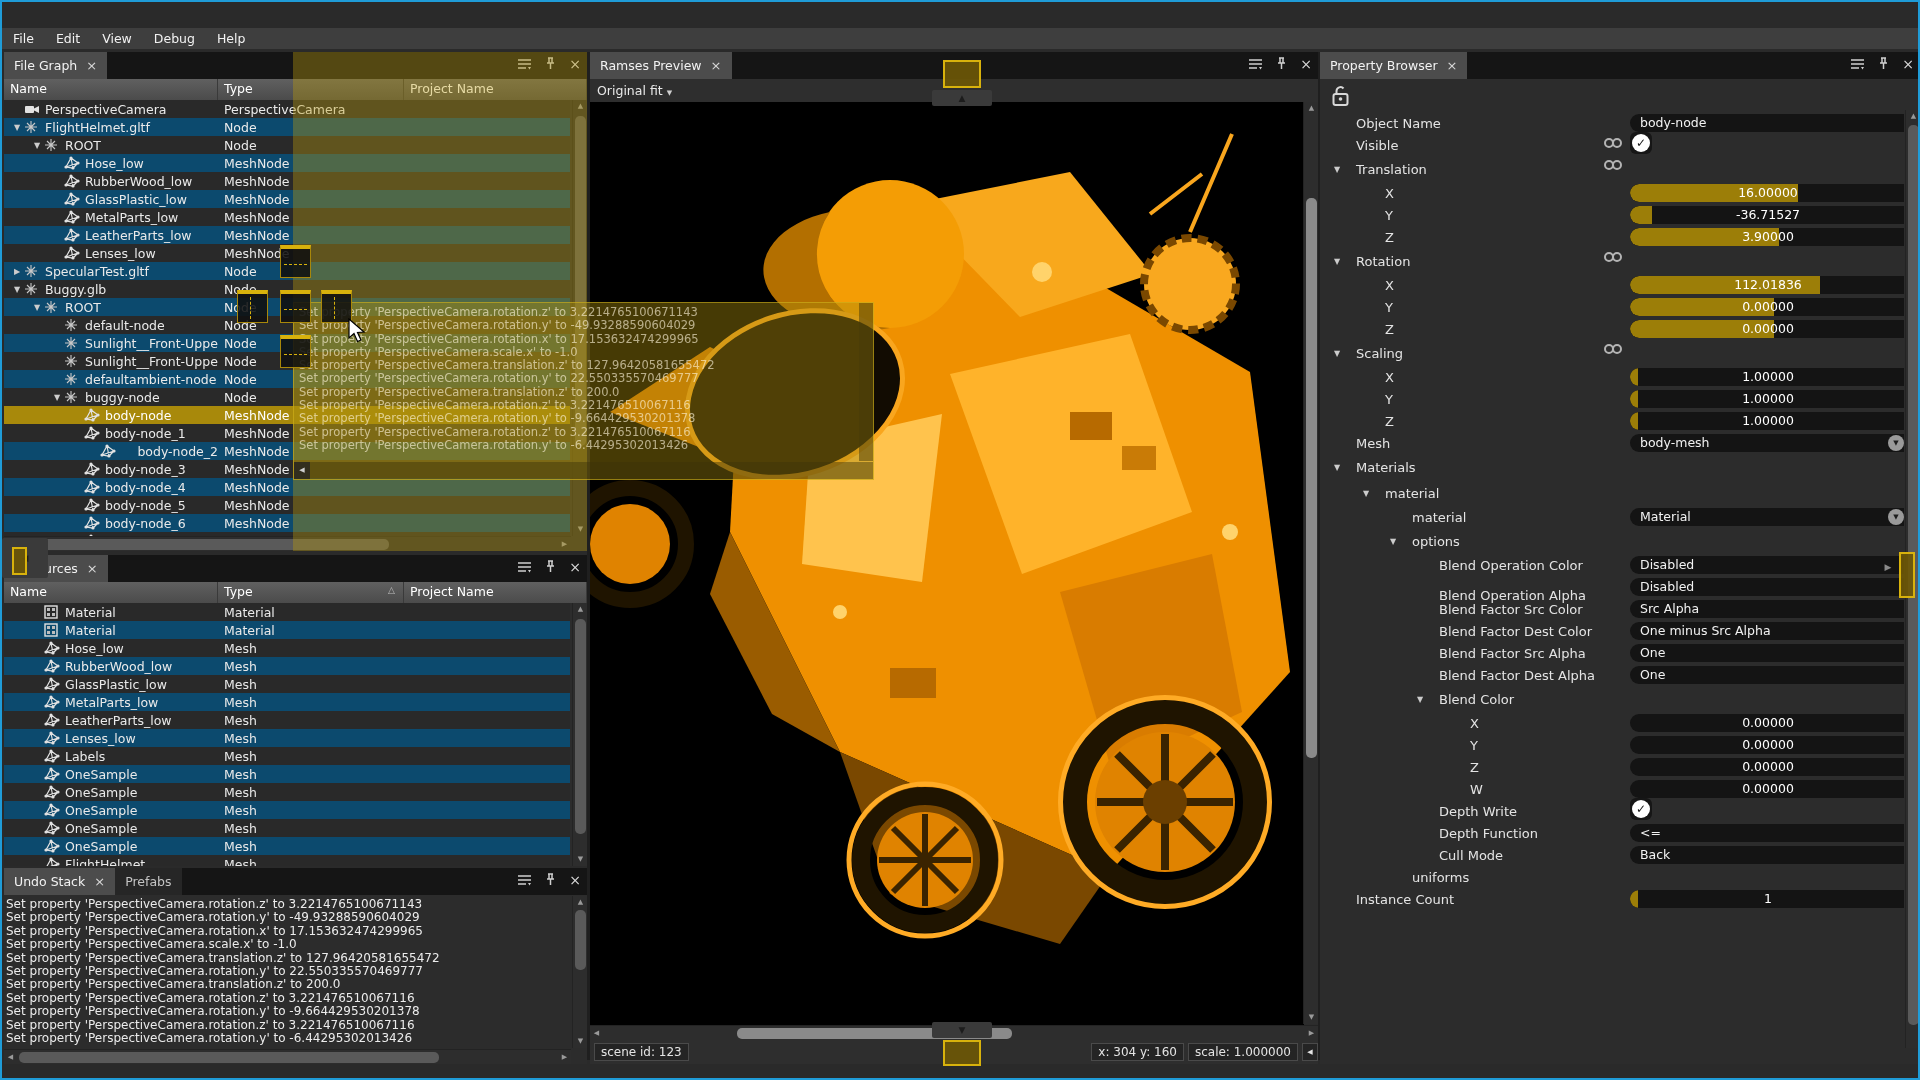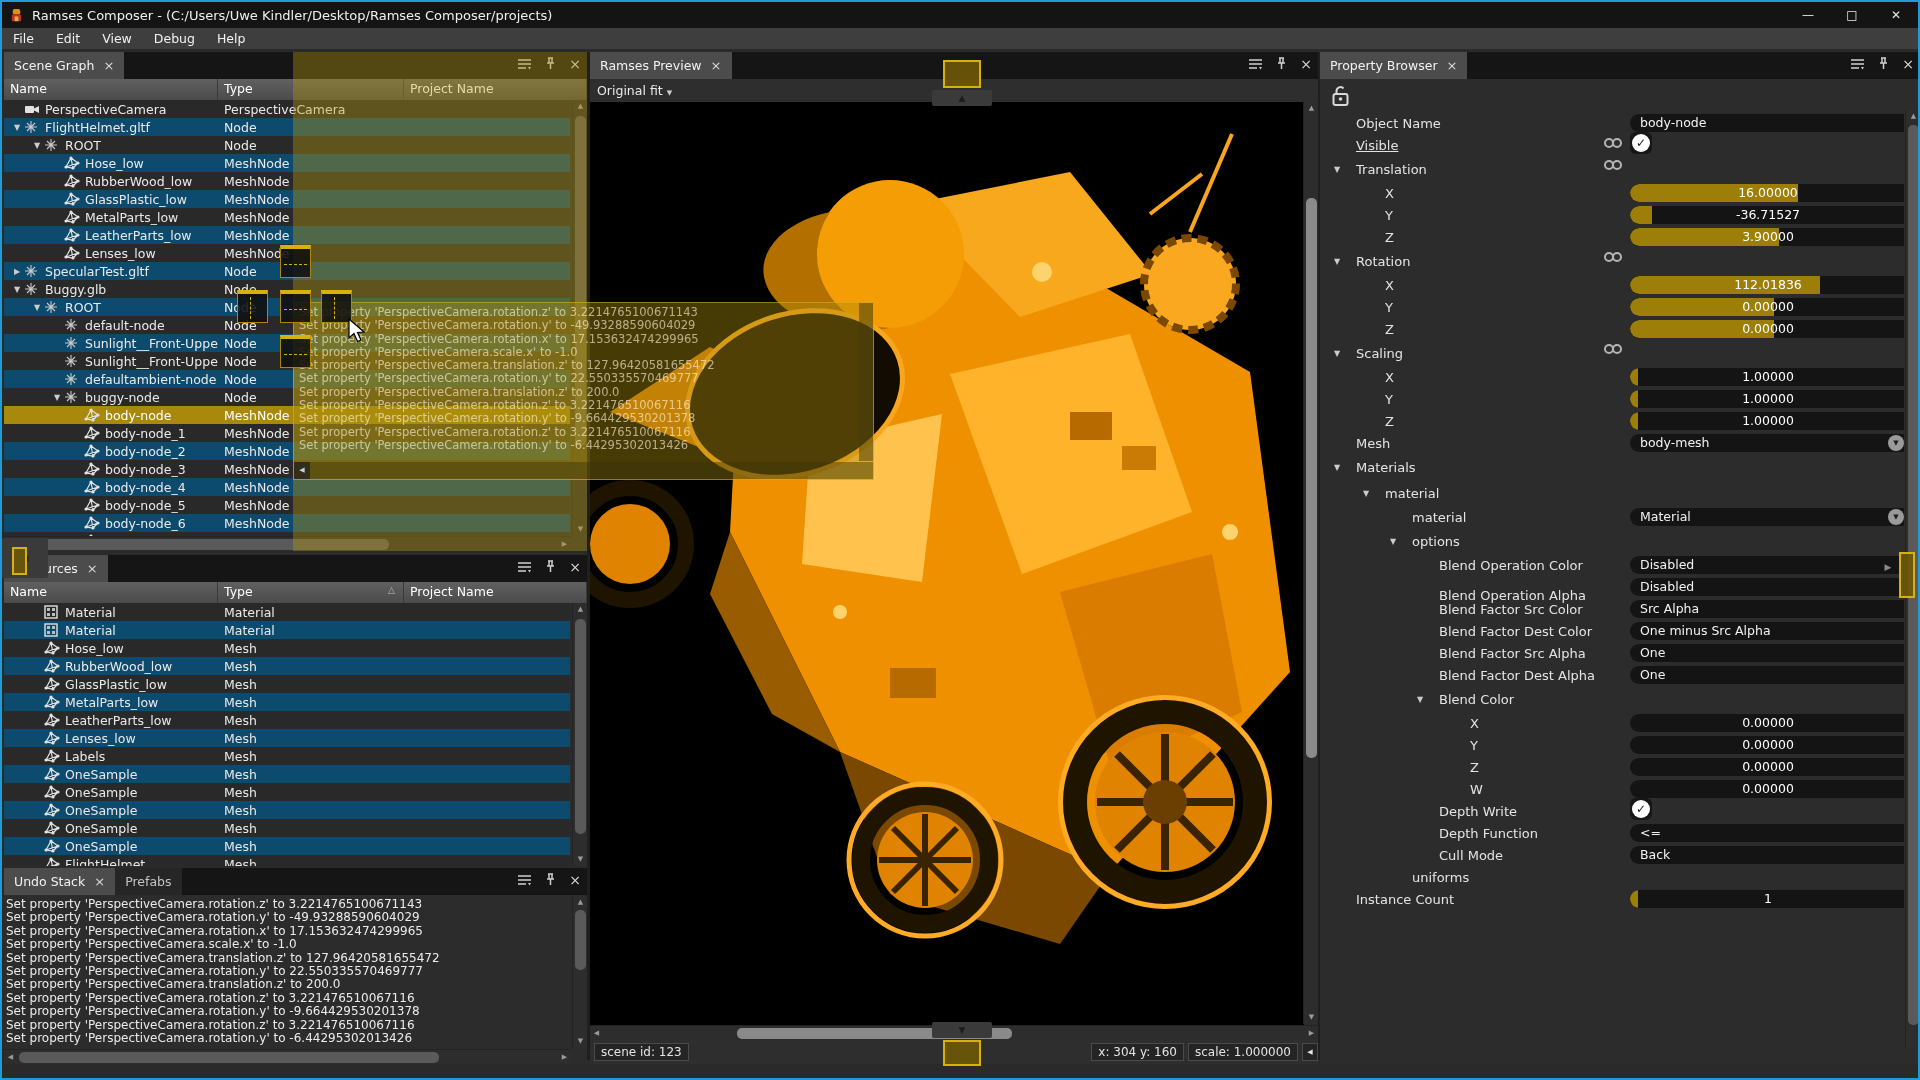--- a/index.html
+++ b/index.html
@@ -112,46 +112,33 @@
     justify-content:center; color:#1c1c1c; font-size:9px; border-radius:2px; }
   #cursor { position:absolute; left:345px; top:316px; z-index:9; }
 
   .splitter { position:absolute; background:#1f1f1f; }
 </style>
 </head>
 <body>
 
 <div id="app">
 
-  <div id="titlebar">
-    <svg class="appicon" viewBox="0 0 16 16">
-      <rect x="4" y="1" width="8" height="6" rx="2" fill="#e09010"></rect>
-      <rect x="3" y="7" width="10" height="7" rx="1" fill="#c03020"></rect>
-      <rect x="6" y="9" width="4" height="5" fill="#e8b040"></rect>
-    </svg>
-    <span>Ramses Composer -  (C:/Users/Uwe Kindler/Desktop/Ramses Composer/projects)</span>
-    <div id="winbtns">
-      <div class="winbtn">—</div>
-      <div class="winbtn">□</div>
-      <div class="winbtn">✕</div>
-    </div>
-  </div>
 
   <div id="menubar">
       <div class="menuitem">File</div>
       <div class="menuitem">Edit</div>
       <div class="menuitem">View</div>
       <div class="menuitem">Debug</div>
       <div class="menuitem">Help</div>
     </div>
 
   <div class="panel" id="sceneGraphPanel" style="left:2px; top:50px; width:583px; height:499px;">
     <div class="tabbar">
       <div class="tab">
-        <span>Scene Graph</span>
+        <span>File Graph</span>
         <span class="tclose">×</span>
       </div>
       <div class="paneltools">
         <svg class="ptool" width="15" height="12" viewBox="0 0 15 12">
           <path d="M1 2h13M1 6h13M1 10h8" stroke="#d0d0d0" stroke-width="1.6"></path>
             <path d="M11 9l3 0-1.5 2.5z" fill="#d0d0d0"></path>
           </svg>
         <svg class="ptool" width="11" height="13" viewBox="0 0 11 13">
           <path d="M3 1h5M4 1v5M7 1v5M2 6h7M5.5 6v6" stroke="#d0d0d0" stroke-width="1.5"></path>
           </svg>
@@ -400,21 +387,21 @@
                 <circle cx="7" cy="2" r="1.6" fill="#e2e2e2"></circle>
                 <circle cx="14" cy="7" r="1.6" fill="#e2e2e2"></circle>
                 <circle cx="9" cy="12" r="1.6" fill="#e2e2e2"></circle>
               </svg></span>
             <span>body-node_1</span>
           </div>
           <div class="tc c2">MeshNode</div>
           <div class="tc c3"></div>
         </div>
         <div class="trow">
-          <div class="tc c1" style="padding-left: 66px;">
+          <div class="tc c1" style="padding-left: 66px; justify-content: space-between;">
             <span class="exp"></span>
             <span class="ticon"><svg width="16" height="14" viewBox="0 0 16 14">
                 <path d="M2 11L7 2L14 7L9 12Z M2 11L14 7M7 2L9 12" fill="none" stroke="#e2e2e2" stroke-width="1.2"></path>
                 <circle cx="2" cy="11" r="1.6" fill="#e2e2e2"></circle>
                 <circle cx="7" cy="2" r="1.6" fill="#e2e2e2"></circle>
                 <circle cx="14" cy="7" r="1.6" fill="#e2e2e2"></circle>
                 <circle cx="9" cy="12" r="1.6" fill="#e2e2e2"></circle>
               </svg></span>
             <span>body-node_2</span>
           </div>
@@ -912,21 +899,21 @@
       <circle cx="8.5" cy="14" r="1.8" fill="#d8d8d8"></circle>
     </svg>
     <div id="propgrid">
         <div class="prow">
           <span class="plabel" style="padding-left: 36px;">Object Name</span>
           <div class="peditor">
             <div class="pfield">body-node</div>
           </div>
         </div>
         <div class="prow">
-          <span class="plabel" style="padding-left: 36px; text-decoration: underline;">Visible</span>
+          <span class="plabel" style="padding-left: 36px;">Visible</span>
           <span class="plink">
             <i></i>
             <i></i>
           </span>
           <span class="pcheck">
             <span class="ball">✓</span>
           </span>
         </div>
         <div class="prow grp">
           <span class="pexp" style="left: 14px;">▼</span>

